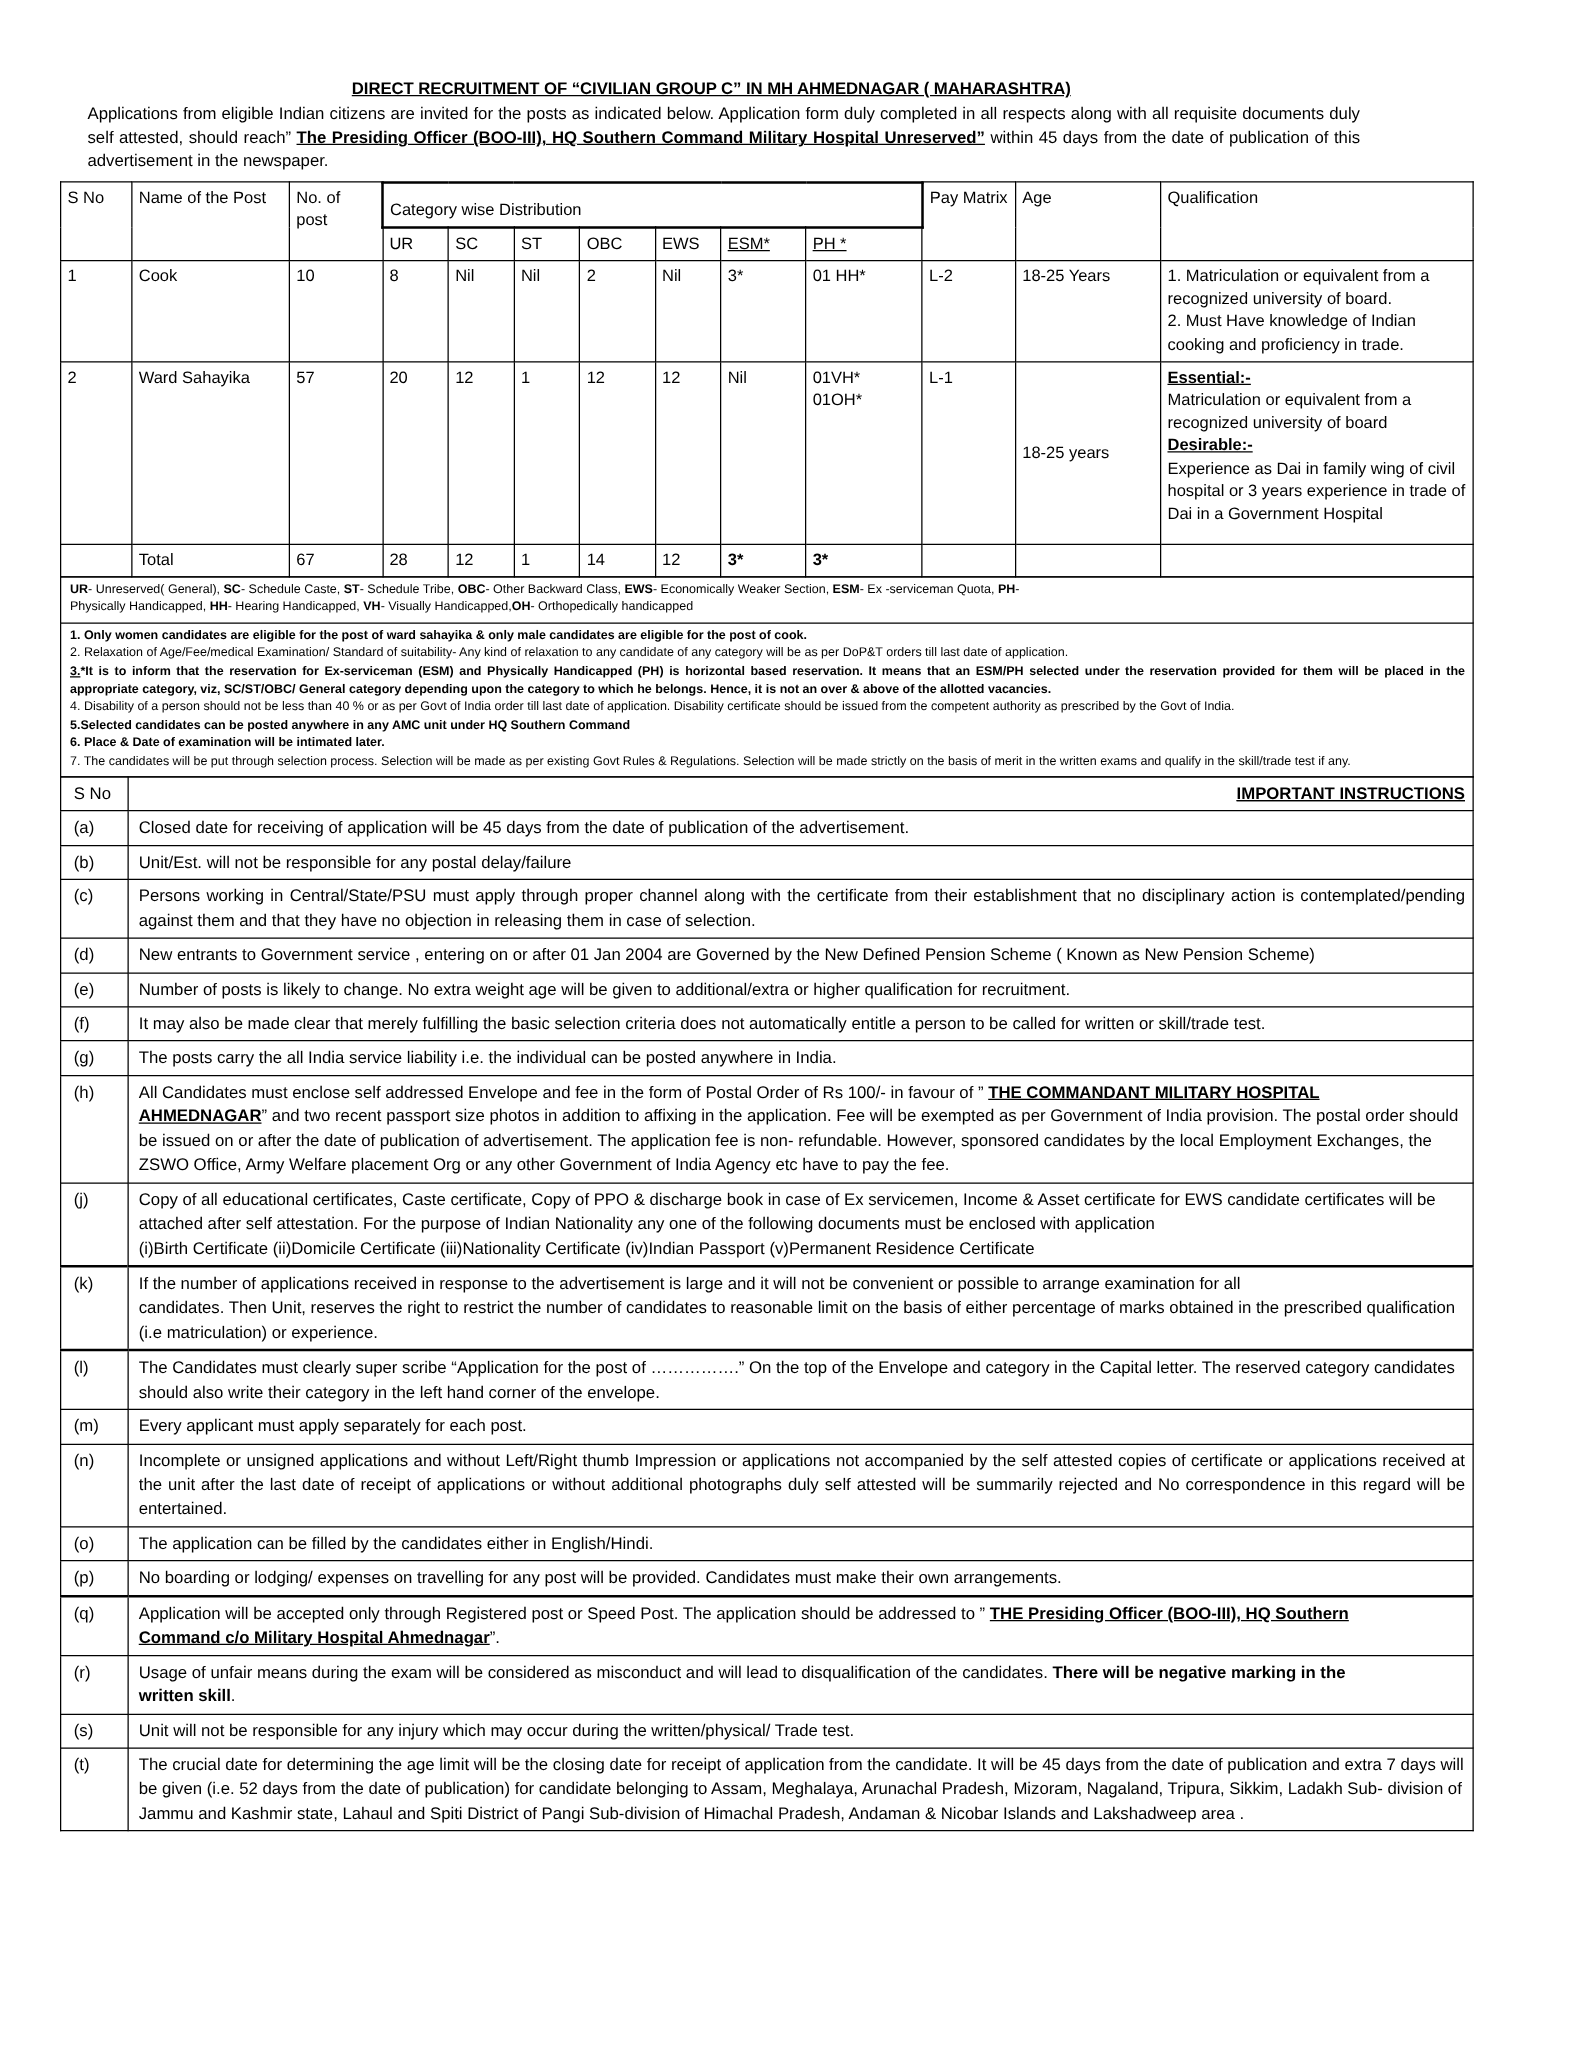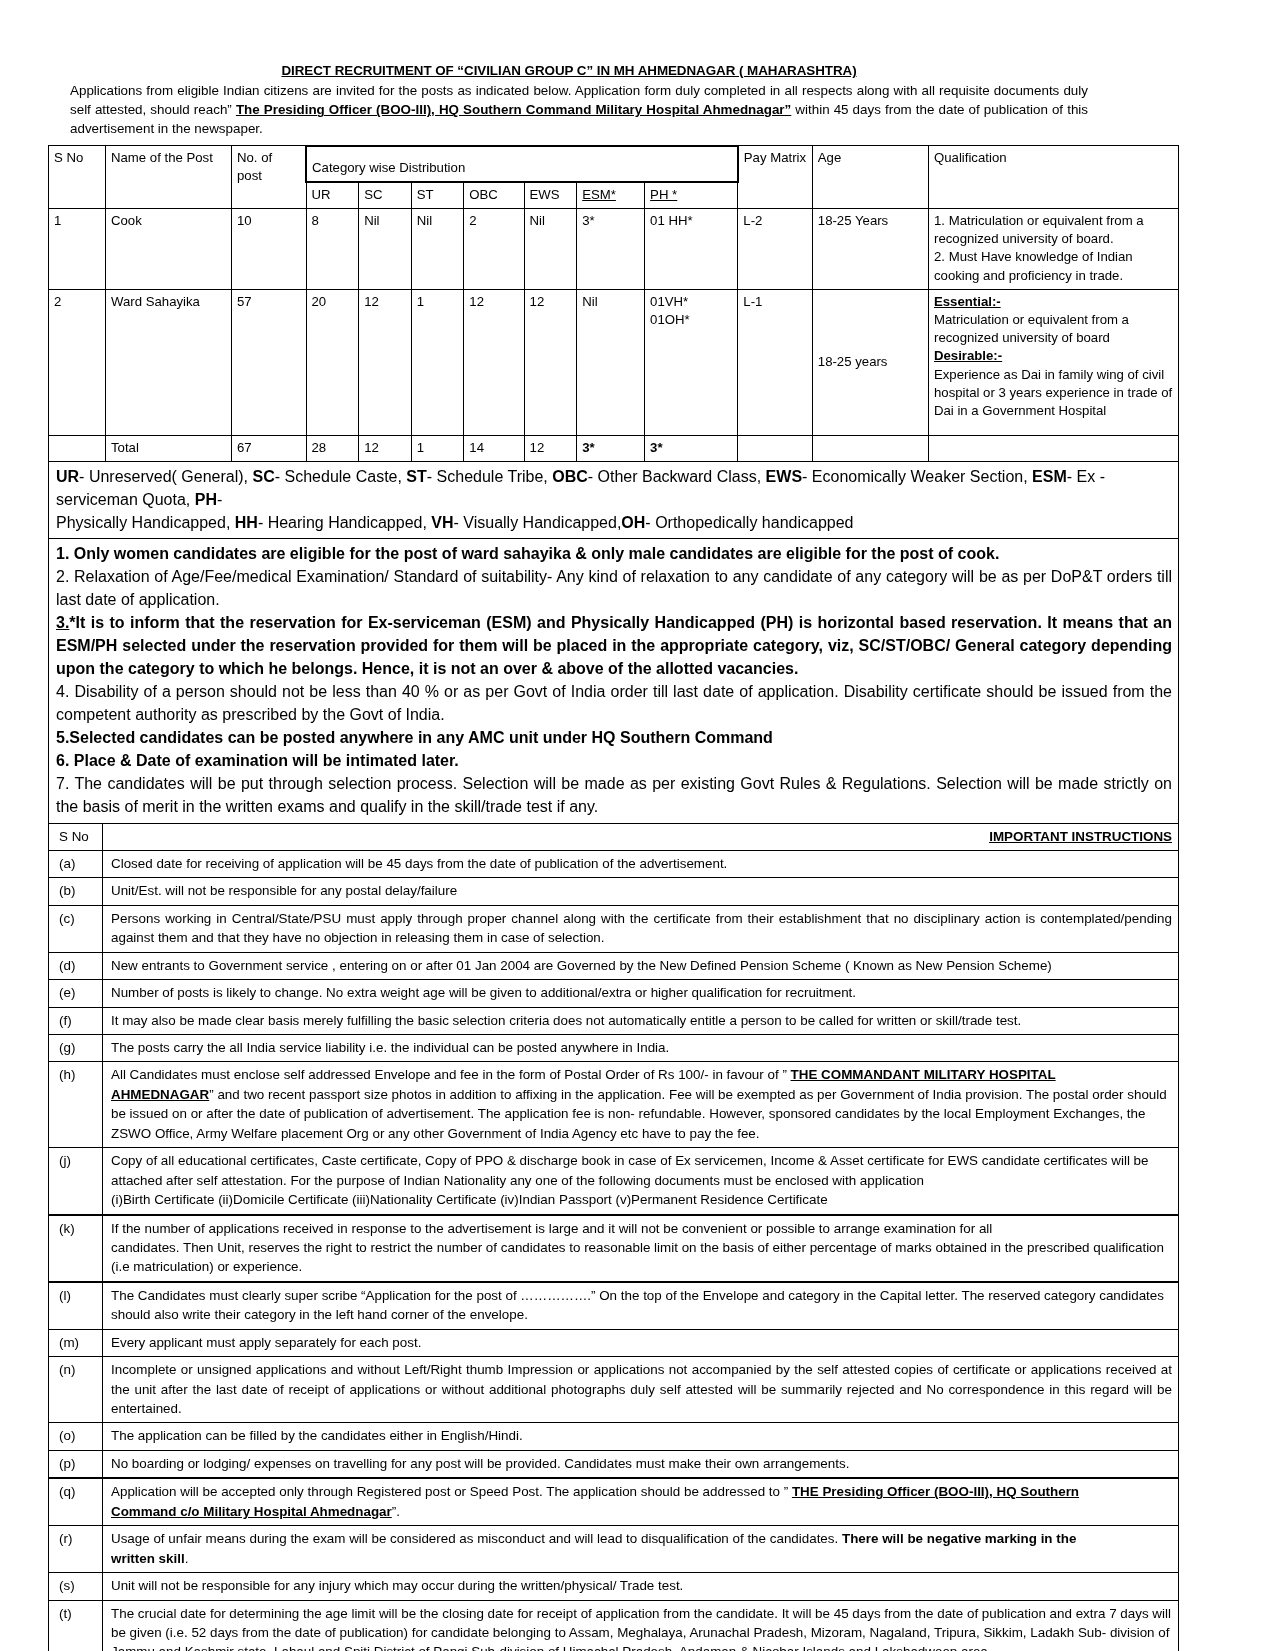--- a/index.html
+++ b/index.html
@@ -73,21 +73,21 @@
   table.notes {
     border-collapse: collapse;
     width: 1131px;
     table-layout: fixed;
     margin-top: -1px;
   }
   table.notes td {
     border: 1px solid #000;
     padding: 3px 6px 4px 7px;
     vertical-align: top;
-    font-size: 16px;
+    font-size: 10px;
     line-height: 1.44;
   }
   .abbr-cell { line-height: 1.45; }
   .notes-block p {
     margin: 0;
     text-align: justify;
     text-justify: inter-word;
   }
   .notes-block p.nj { text-align: left; font-weight: bold; }
 
@@ -130,21 +130,21 @@
 </style>
 </head>
 <body>
 
 <div class="page">
 
   <div class="doc-title">DIRECT RECRUITMENT OF “CIVILIAN GROUP C” IN MH AHMEDNAGAR ( MAHARASHTRA)</div>
 
   <div class="intro">
     <span>Applications from eligible Indian citizens are invited for the posts as indicated below. Application form duly completed in all respects along with all requisite documents duly self attested, should reach”</span>
-    <b class="u">The Presiding Officer (BOO-III), HQ Southern Command Military Hospital Ahmednagar”</b>
+    <b class="u">The Presiding Officer (BOO-III), HQ Southern Command Military Hospital Unreserved”</b>
     <span>within 45 days from the date of publication of this advertisement in the  newspaper.</span>
   </div>
 
   <table class="main">
     <colgroup>
       <col style="width:52px">
         <col style="width:115px">
         <col style="width:68px">
       <col style="width:48px">
         <col style="width:48px">
@@ -287,21 +287,21 @@
     <tr>
       <td class="sno-col">(d)</td>
       <td class="nowrapline">New entrants to Government service , entering on or after 01 Jan 2004 are Governed by the New Defined Pension Scheme ( Known as New Pension Scheme)</td>
     </tr>
     <tr>
       <td class="sno-col">(e)</td>
       <td>Number of posts is likely to change. No extra weight age will be given to additional/extra or higher qualification for recruitment.</td>
     </tr>
     <tr>
       <td class="sno-col">(f)</td>
-      <td class="nowrapline">It may also be made clear basis merely fulfilling the basic selection criteria does not automatically entitle a person to be called for written or skill/trade test.</td>
+      <td class="nowrapline">It may also be made clear that merely fulfilling the basic selection criteria does not automatically entitle a person to be called for written or skill/trade test.</td>
     </tr>
     <tr>
       <td class="sno-col">(g)</td>
       <td>The posts carry the all India service liability i.e. the individual can be posted anywhere in India.</td>
     </tr>
     <tr>
       <td class="sno-col">(h)</td>
       <td>
         <span>All Candidates must enclose self addressed Envelope and fee in the form of Postal Order of Rs 100/- in favour of ” </span><b class="u">THE COMMANDANT MILITARY HOSPITAL</b><br><b class="u">AHMEDNAGAR</b><span>” and two recent passport size photos in addition to affixing in the application. Fee will be exempted as per Government of India provision. The postal order should be issued on or after the date of publication of advertisement. The application fee is non- refundable. However, sponsored candidates by the local Employment Exchanges, the ZSWO Office, Army Welfare placement Org or any other Government of India Agency etc have to pay the fee.</span>
       </td>

